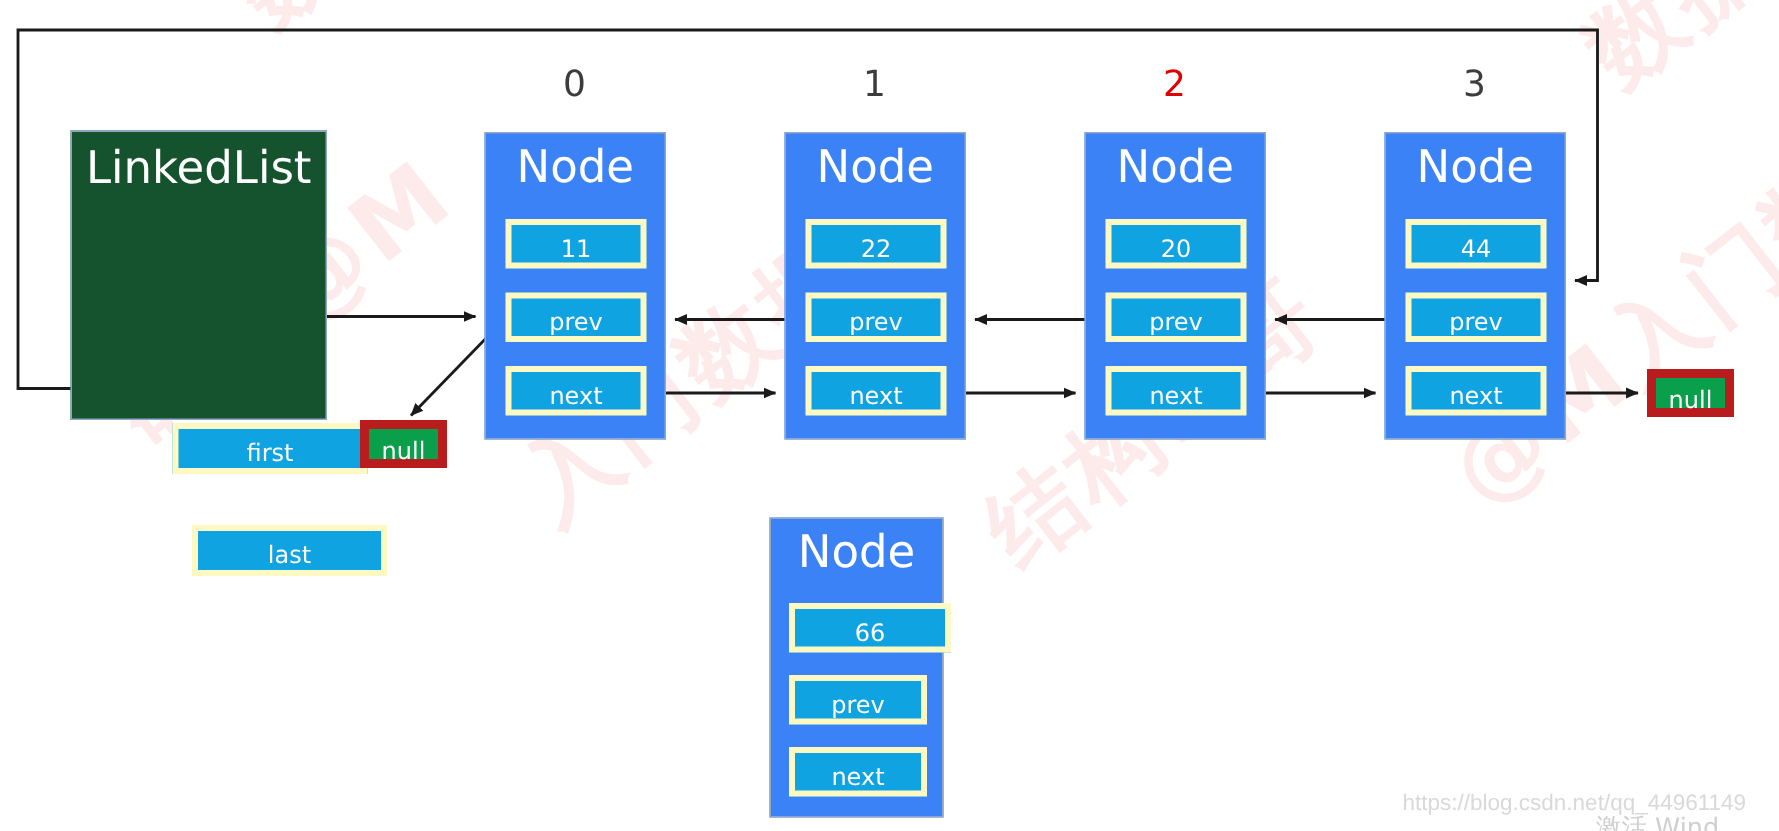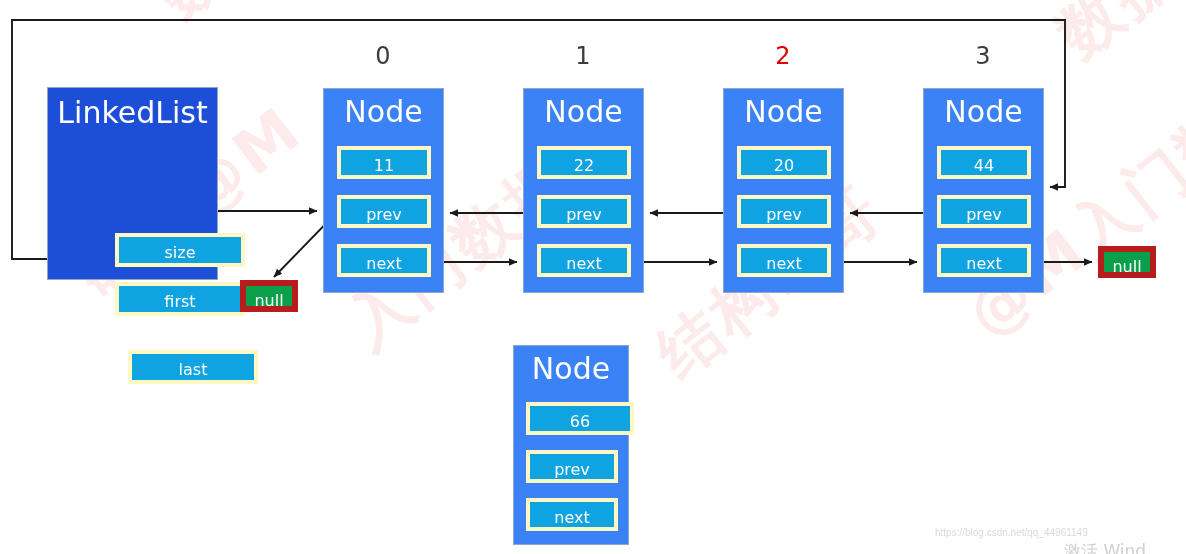--- a/index.html
+++ b/index.html
@@ -48,21 +48,21 @@
     pointer-events: none;
   }
 
   
   .box {
     position: absolute;
     box-sizing: border-box;
     z-index: 2;
   }
   .linkedlist-box {
-    background: #1d4ed8;
+    background: #14532d;
     border: 1px solid #8fa8c8;
     padding-top: 4px;
   }
   .node-box {
     background: #3b82f6;
     border: 1px solid #8fa8c8;
   }
   .class-title {
     color: #ffffff;
     font-size: 30px;
@@ -97,21 +97,21 @@
     font-family: "DejaVu Sans", sans-serif;
     text-align: center;
     width: 40px;
     z-index: 2;
   }
   .index-label.highlight { color: #e00000; }
 
   .url-watermark {
     position: absolute;
     color: #d9d9d9;
-    font-size: 10px;
+    font-size: 15px;
     font-family: "Liberation Sans", sans-serif;
     white-space: nowrap;
     z-index: 3;
   }
   .activate-watermark {
     position: absolute;
     color: #cfcfcf;
     font-size: 17px;
     font-family: "DejaVu Sans", sans-serif;
     white-space: nowrap;
@@ -159,21 +159,20 @@
       <path d="M825,262 L917,262" marker-end="url(#ah)"></path>
 
       <path d="M928,213 L850,213" marker-end="url(#ah)"></path>
 
       <path d="M1025,262 L1092,262" marker-end="url(#ah)"></path>
     </g>
   </svg>
 
   <div class="box linkedlist-box" style="left:47px; top:87px; width:171px; height:193px;">
     <div class="class-title" style="height:42px; line-height:42px;">LinkedList</div>
-    <div class="field" style="position:absolute; left:67px; top:145px; width:130px; height:34px; line-height:32px;">size</div>
     <div class="field" style="position:absolute; left:67px; top:194px; width:130px; height:34px; line-height:32px;">first</div>
     <div class="field" style="position:absolute; left:80px; top:242px; width:130px; height:34px; line-height:32px;margin-top:20px;">last</div>
   </div>
 
   <div class="index-label" style="left:363px; top:42px;">0</div>
   <div class="index-label" style="left:563px; top:42px;">1</div>
   <div class="index-label highlight" style="left:763px; top:42px;">2</div>
   <div class="index-label" style="left:963px; top:42px;">3</div>
 
   <div class="box node-box" style="left:323px; top:88px; width:121px; height:205px;">

